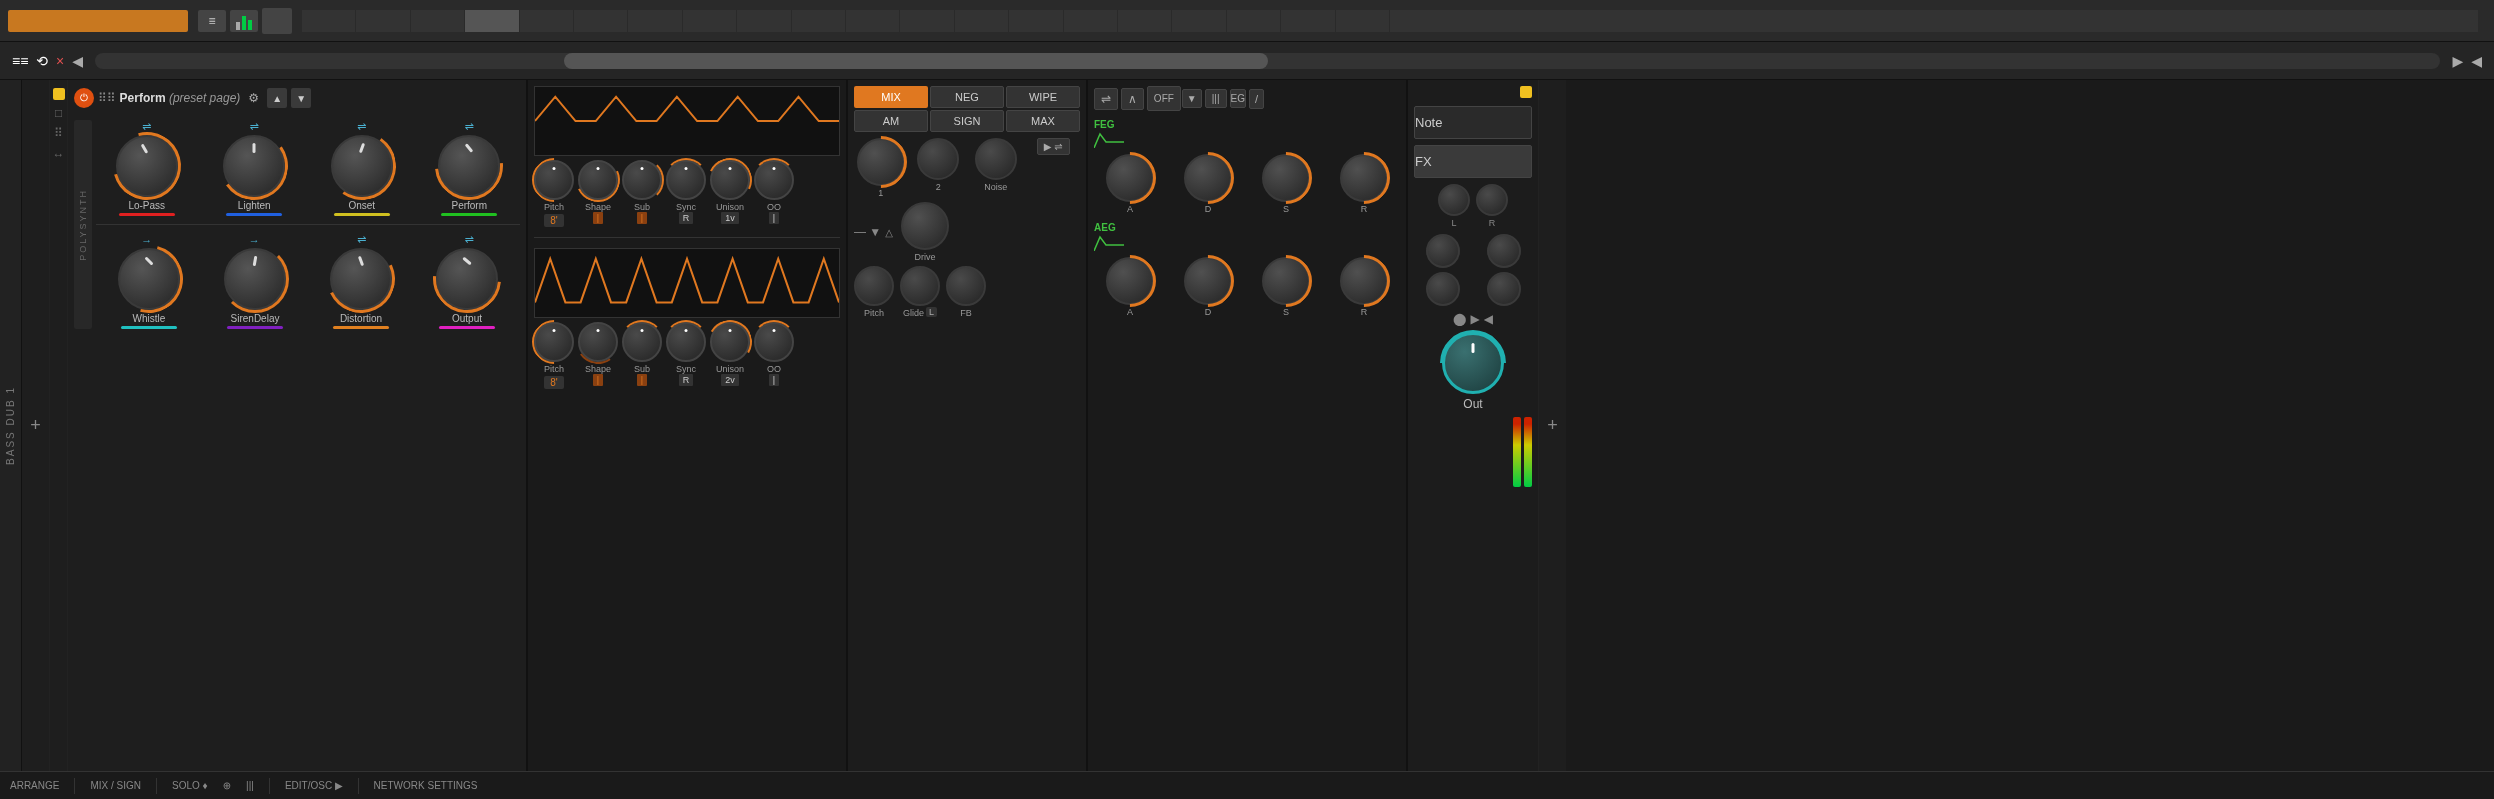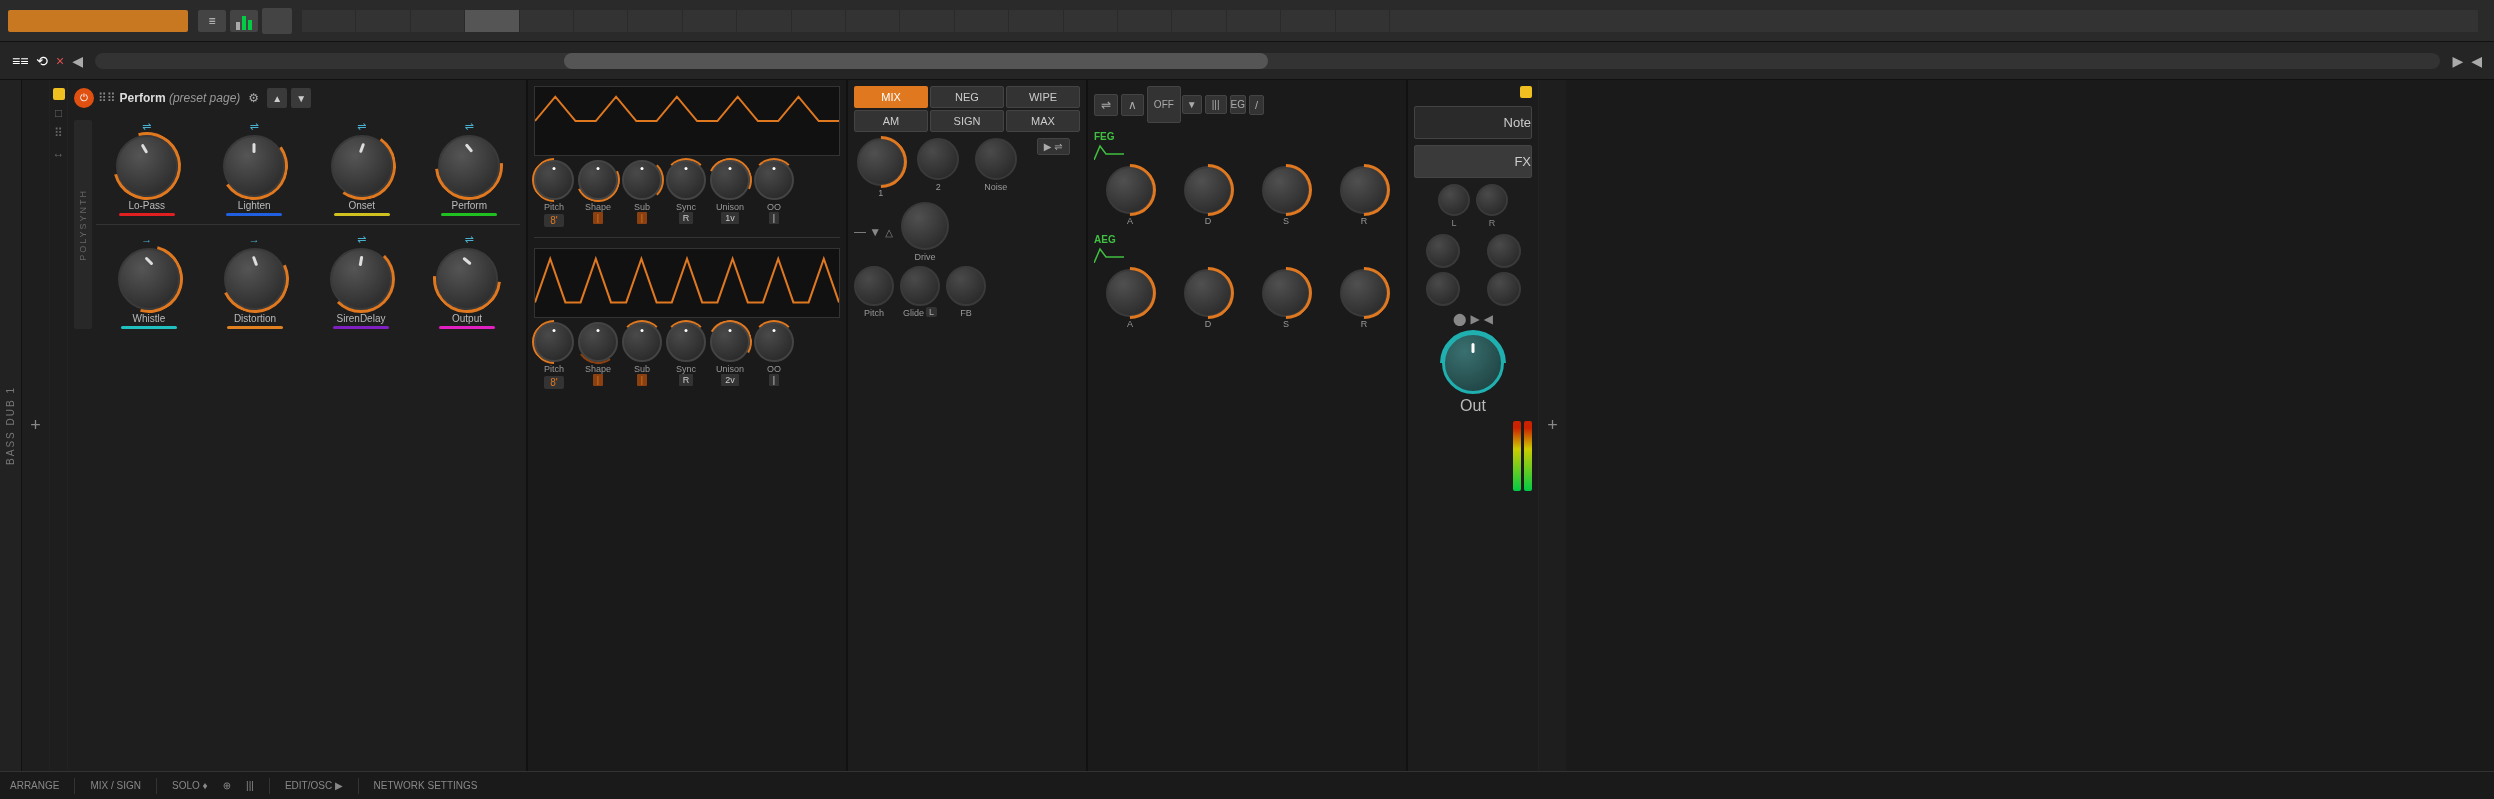--- a/index.html
+++ b/index.html
@@ -237,21 +237,21 @@
       border: 1px solid #333;
       position: relative;
       overflow: hidden;
     }
 
     .note-btn, .fx-tab-btn {
       background: #2a2a2a;
       border: 1px solid #444;
       color: #ccc;
       padding: 8px 0;
-      text-align: right;
+      text-align: left;
       cursor: pointer;
       font-size: 13px;
       border-radius: 2px;
       width: 100%;
     }
     .fx-tab-btn {
       background: #3a3a3a;
     }
     .knob-xs {
       width: 32px;
@@ -529,37 +529,37 @@
                 <div class="knob-lg-indicator" style="transform:translateX(-50%) rotate(-45deg);top:6px;left:50%;"></div>
               </div>
             </div>
             <span class="knob-label">Whistle</span>
             <div class="color-bar cyan"></div>
           </div>
 
           <div class="ctrl-knob-wrapper">
             <div style="position:relative;width:62px;height:62px;">
               <div class="knob-lg">
+                <div class="arc-orange" style="transform:rotate(-90deg);"></div>
+                <div class="knob-lg-indicator" style="transform:translateX(-50%) rotate(10deg);top:6px;left:50%;"></div>
+              </div>
+            </div>
+            <span class="knob-label">SirenDelay</span>
+            <div class="color-bar purple"></div>
+          </div>
+
+          <div class="ctrl-knob-wrapper">
+            <div style="position:relative;width:62px;height:62px;">
+              <div class="knob-lg">
                 <div class="arc-orange" style="transform:rotate(-70deg);"></div>
                 <div class="knob-lg-indicator" style="transform:translateX(-50%) rotate(-20deg);top:6px;left:50%;"></div>
               </div>
             </div>
             <span class="knob-label">Distortion</span>
             <div class="color-bar orange"></div>
-          </div>
-
-          <div class="ctrl-knob-wrapper">
-            <div style="position:relative;width:62px;height:62px;">
-              <div class="knob-lg">
-                <div class="arc-orange" style="transform:rotate(-90deg);"></div>
-                <div class="knob-lg-indicator" style="transform:translateX(-50%) rotate(10deg);top:6px;left:50%;"></div>
-              </div>
-            </div>
-            <span class="knob-label">SirenDelay</span>
-            <div class="color-bar purple"></div>
           </div>
 
           <div class="ctrl-knob-wrapper">
             <div style="position:relative;width:62px;height:62px;">
               <div class="knob-lg">
                 <div class="arc-orange" style="transform:rotate(-40deg);"></div>
                 <div class="knob-lg-indicator" style="transform:translateX(-50%) rotate(-50deg);top:6px;left:50%;"></div>
               </div>
             </div>
             <span class="knob-label">Output</span>
@@ -755,21 +755,21 @@
       </div>
     </div>
   </div>
 
   <div style="width:320px;flex-shrink:0;background:#1a1a1a;border-right:2px solid #111;padding:6px;">
 
     <div style="display:flex;gap:3px;align-items:center;margin-bottom:8px;">
       <button style="background:#333;border:1px solid #444;color:#aaa;font-size:12px;padding:3px 6px;border-radius:2px;cursor:pointer;">⇌</button>
       <button style="background:#333;border:1px solid #444;color:#aaa;font-size:12px;padding:3px 6px;border-radius:2px;cursor:pointer;">∧</button>
       <div style="display:flex;align-items:center;gap:1px;">
-        <button style="background:#333;border:1px solid #444;color:#aaa;font-size:10px;padding:12px 6px;border-radius:2px;cursor:pointer;">OFF</button>
+        <button style="background:#333;border:1px solid #444;color:#aaa;font-size:10px;padding:6px 6px;border-radius:2px;cursor:pointer;">OFF</button>
         <button style="background:#333;border:1px solid #444;color:#aaa;font-size:10px;padding:3px 4px;border-radius:2px;cursor:pointer;">▼</button>
       </div>
       <button style="background:#333;border:1px solid #444;color:#aaa;font-size:10px;padding:3px 6px;border-radius:2px;cursor:pointer;">|||</button>
       <button style="background:#333;border:1px solid #444;color:#aaa;font-size:10px;padding:3px 0;border-radius:2px;cursor:pointer;">EG</button>
       <button style="background:#333;border:1px solid #444;color:#aaa;font-size:11px;padding:3px 5px;border-radius:2px;cursor:pointer;">/</button>
     </div>
 
     <div style="display:flex;align-items:center;gap:4px;margin-bottom:6px;">
       <div style="display:flex;flex-direction:column;align-items:flex-start;gap:2px;">
         <span class="feg-label">FEG</span>
@@ -882,21 +882,21 @@
       <button style="background:none;border:none;color:#888;font-size:12px;cursor:pointer;">⬤</button>
       <button style="background:none;border:none;color:#888;font-size:12px;cursor:pointer;">▶</button>
       <button style="background:none;border:none;color:#888;font-size:12px;cursor:pointer;">◀</button>
     </div>
 
     <div style="display:flex;flex-direction:column;align-items:center;gap:3px;">
       <div style="width:62px;height:62px;border-radius:50%;background:radial-gradient(circle at 35% 30%,#3a7070,#1a3a3a);border:3px solid #20b0b0;position:relative;cursor:pointer;">
         <div style="position:absolute;inset:-5px;border-radius:50%;border:3px solid transparent;border-bottom-color:#20b0b0;border-right-color:#20b0b0;transform:rotate(-135deg);pointer-events:none;"></div>
         <div style="position:absolute;width:3px;height:10px;background:#fff;left:50%;top:8px;transform:translateX(-50%);border-radius:2px;"></div>
       </div>
-      <span style="font-size:16px;color:#bbb;">Out</span>
+      <span style="font-size:12px;color:#bbb;">Out</span>
     </div>
 
     <div style="display:flex;gap:3px;justify-content:flex-end;">
       <div style="width:8px;height:70px;background:linear-gradient(to bottom,#cc2200 10%,#cccc00 40%,#00cc44 100%);border-radius:2px;"></div>
       <div style="width:8px;height:70px;background:linear-gradient(to bottom,#cc2200 10%,#cccc00 40%,#00cc44 100%);border-radius:2px;"></div>
     </div>
   </div>
 
   <div style="width:28px;background:#1e1e1e;display:flex;align-items:center;justify-content:center;border-left:1px solid #222;flex-shrink:0;">
     <button class="add-btn">+</button>

